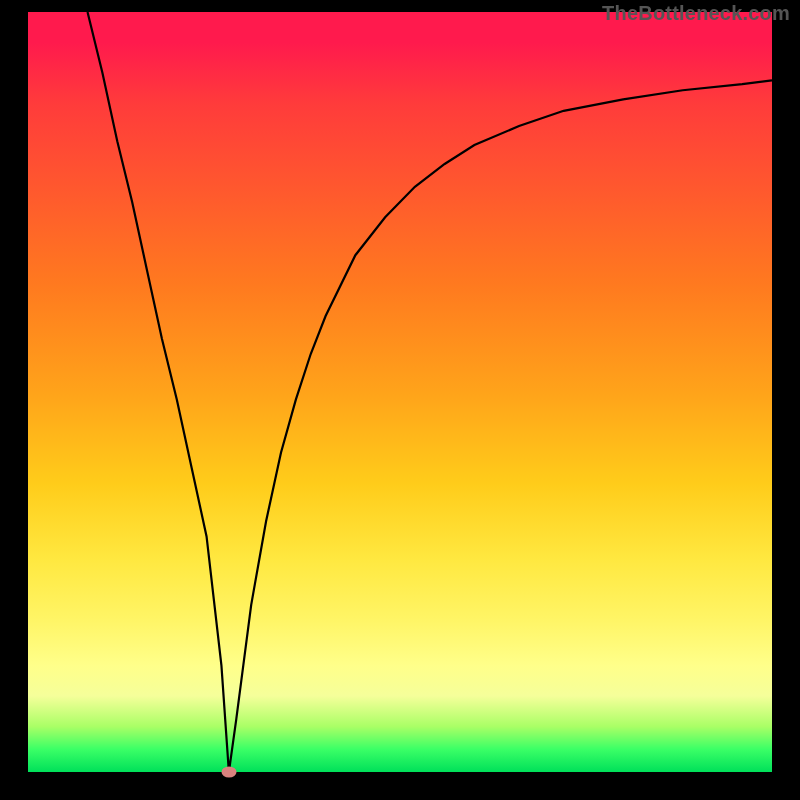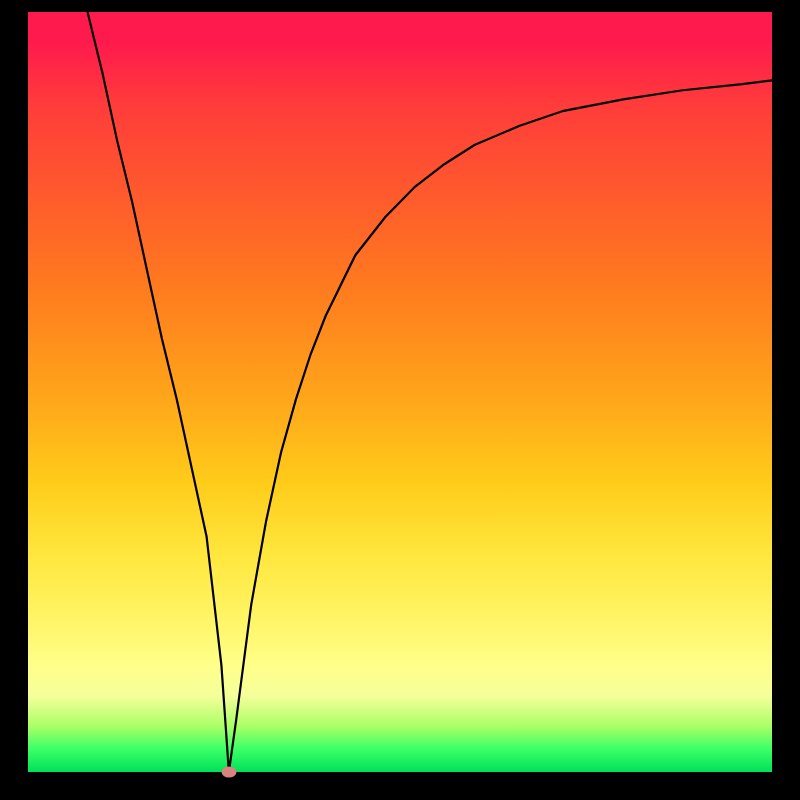--- a/index.html
+++ b/index.html
@@ -70,13 +70,14 @@
 </head>
 <body>
 
 <div class="frame">
   <div class="plot-area">
     <svg class="curve" viewBox="0 0 744 760" preserveAspectRatio="none">
       <path id="curve-path" fill="none" stroke="#000" stroke-width="2.2" d="M59.52 0.00 L74.40 60.80 L89.28 129.20 L104.16 190.00 L119.04 258.40 L133.92 326.80 L148.80 387.60 L163.68 456.00 L178.56 524.40 L193.44 653.60 L200.88 760.00 L208.32 706.80 L223.20 592.80 L238.08 509.20 L252.96 440.80 L267.84 387.60 L282.72 342.00 L297.60 304.00 L327.36 243.20 L357.12 205.20 L386.88 174.80 L416.64 152.00 L446.40 133.00 L491.04 114.00 L535.68 98.80 L595.20 87.40 L654.72 78.28 L714.24 72.20 L744.00 68.40"></path>
     </svg>
     <div class="marker" id="marker" style="left: 200.88px; top: 760px;"></div>
   </div>
+  <div class="watermark">TheBottleneck.com</div>
 </div>
 
 </body></html>

